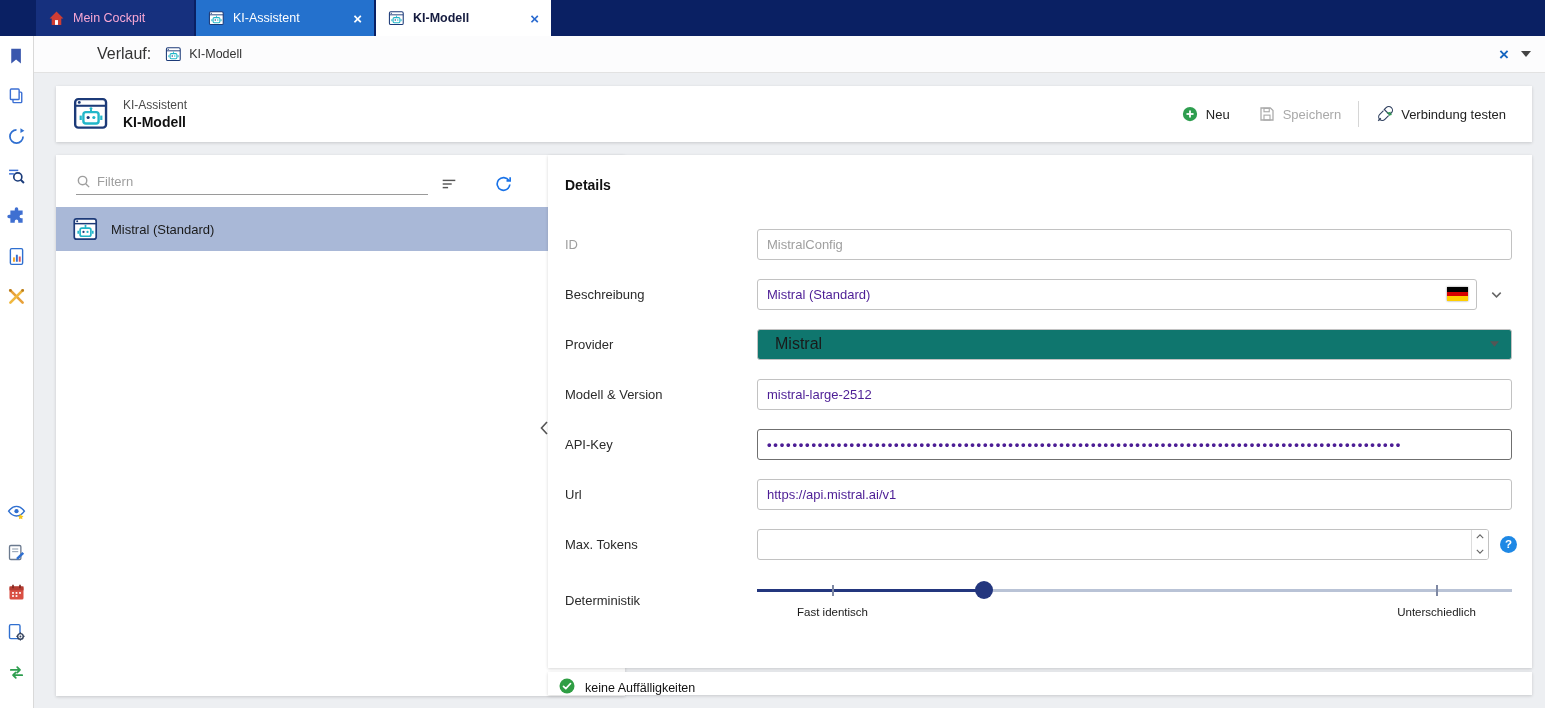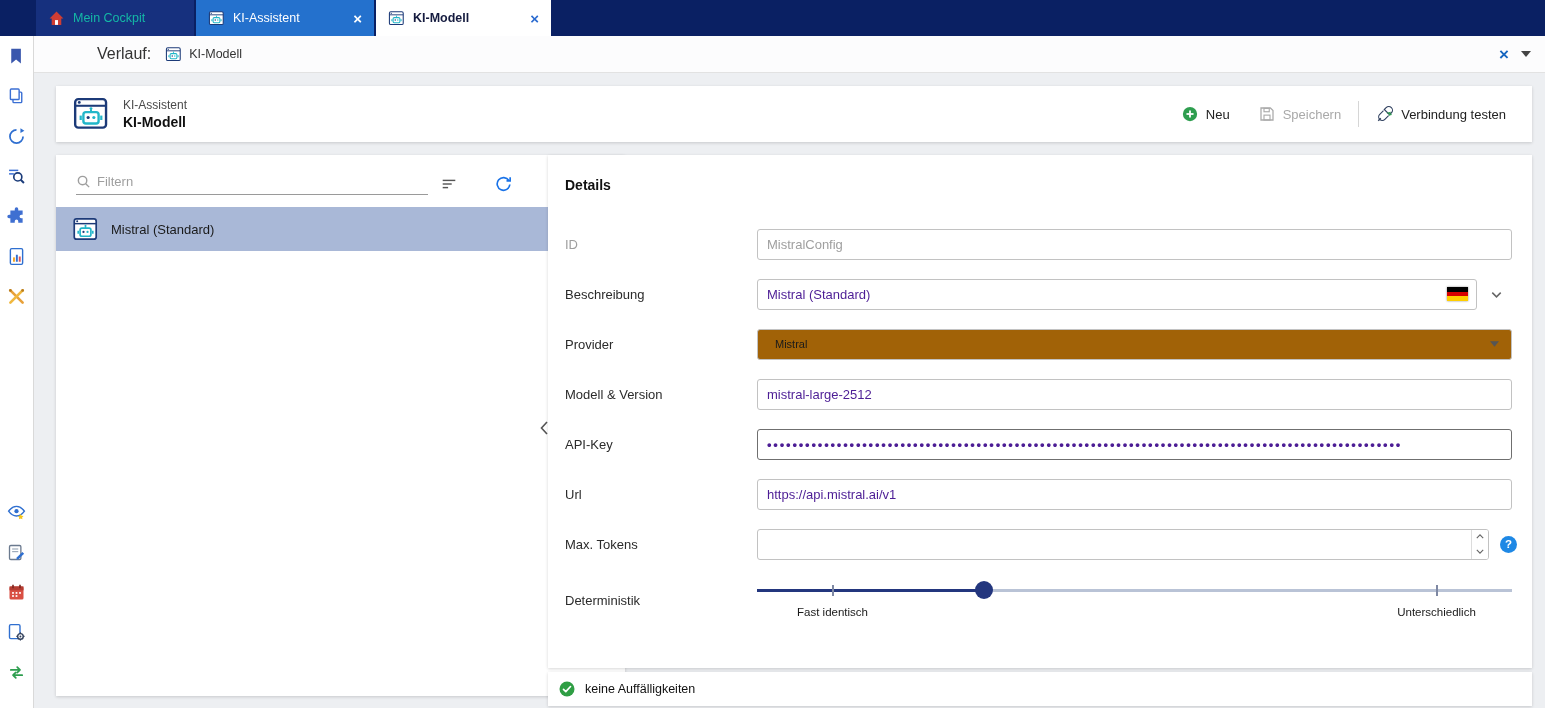--- a/index.html
+++ b/index.html
@@ -3,21 +3,21 @@
 <meta charset="utf-8">
 <style>
   * { margin:0; padding:0; box-sizing:border-box; }
   html,body { width:1545px; height:708px; overflow:hidden; }
   body { font-family:"Liberation Sans", sans-serif; background:#edeff2; }
   .page { position:relative; width:1545px; height:708px; background:#edeff2; overflow:hidden; }
 
   
   .tabbar { position:absolute; left:0; top:0; width:100%; height:36px; background:#0a2063; display:flex; align-items:stretch; padding-left:36px; }
   .tab { display:flex; align-items:center; gap:8px; padding:0 12px; font-size:12.5px; margin-right:2px; cursor:pointer; }
-  .tab-1 { width:158px; background:#16307e; color:#14b8a6; }
+  .tab-1 { width:158px; background:#16307e; color:#f9a8d4; }
   .tab-2 { width:178px; background:#2471cd; color:#ffffff; }
   .tab-3 { width:175px; background:#ffffff; color:#151b3f; font-weight:600; }
   .tab-close { margin-left:auto; font-size:15px; font-weight:bold; line-height:1; cursor:pointer; }
   .tab-2 .tab-close { color:#ffffff; }
   .tab-3 .tab-close { color:#2b6bd0; }
   .icon16 { width:17px; height:17px; flex-shrink:0; }
 
   
   .history-bar { position:absolute; left:34px; top:36px; right:0; height:37px; background:#fcfcfd; border-bottom:1px solid #e2e2e2; display:flex; align-items:center; padding:0 14px 0 18px; }
   .history-label { font-size:16px; color:#333; margin-right:14px;margin-left:45px; }
@@ -76,39 +76,39 @@
   .form-label.muted { color:#9e9e9e; }
   .form-control { flex:1; display:flex; align-items:center; position:relative; }
   .fld { height:31px; width:100%; border:1px solid #c2c2c2; border-radius:3px; background:#fff; font-size:13px; color:#4c1d95; padding:0 9px; font-family:inherit; outline:none; }
   .fld::placeholder { color:#9f9f9f; }
   .fld.masked { font-weight:bold; letter-spacing:1.8px; border-color:#6f6f6f; overflow:hidden; white-space:nowrap; }
   .field-wrap { position:relative; }
   .wrap-besch { width:720px; }
   .wrap-tokens { width:732px; }
   .german-flag { position:absolute; right:9px; top:50%; transform:translateY(-50%); width:21px; height:14px; background:linear-gradient(to bottom,#000 0 33.3%,#d60000 33.3% 66.6%,#ffce00 66.6% 100%); box-shadow:0 0 2px rgba(0,0,0,.45); }
   .chev-btn { margin-left:12px; cursor:pointer; display:flex; }
-  .select { height:31px; width:100%; border:1px solid #c2c2c2; border-radius:3px; background:#a16207; display:flex; align-items:center; padding:0 12px 0 17px; font-size:11px; color:#1a1a1a; cursor:pointer; }
+  .select { height:31px; width:100%; border:1px solid #c2c2c2; border-radius:3px; background:#0f766e; display:flex; align-items:center; padding:0 12px 0 17px; font-size:16px; color:#1a1a1a; cursor:pointer; }
   .select-arrow { margin-left:auto; display:flex; }
   .spinner { position:absolute; right:1px; top:1px; bottom:1px; width:17px; border-left:1px solid #dcdcdc; display:flex; flex-direction:column; background:#fff; border-radius:0 2px 2px 0; }
   .spin-up,.spin-down { flex:1; display:flex; align-items:center; justify-content:center; cursor:pointer; }
   .help-icon { width:17px; height:17px; border-radius:50%; background:#1e88e5; color:#fff; font-size:11.5px; font-weight:bold; display:flex; align-items:center; justify-content:center; margin-left:11px; flex-shrink:0; cursor:pointer; }
 
   
   .slider-block { flex:1; }
   .slider { position:relative; width:100%; height:20px; cursor:pointer; }
   .slider-track { position:absolute; left:0; right:0; top:9px; height:3px; background:#b9c3d6; }
   .slider-fill { position:absolute; left:0; top:9px; height:3px; background:#23367e; }
   .slider-tick { position:absolute; top:5px; width:2px; height:11px; background:#7e88a3; transform:translateX(-1px); }
   .slider-thumb { position:absolute; top:1px; width:18px; height:18px; border-radius:50%; background:#23367e; transform:translateX(-9px); cursor:grab; }
   .slider-labels { position:relative; height:15px; margin-top:6px; font-size:11.5px; color:#1a1a1a; }
   .slider-label-min { position:absolute; left:10%; transform:translateX(-50%); white-space:nowrap; }
   .slider-label-max { position:absolute; left:90%; transform:translateX(-50%); white-space:nowrap; }
 
   
-  .footer-bar { left:548px; top:672px; width:984px; height:34px; display:flex; align-items:center; padding-left:10px; gap:9px; }
+  .footer-bar { left:548px; top:672px; width:984px; height:23px; display:flex; align-items:flex-end; padding-left:10px; gap:9px; }
   .footer-bar svg { width:18px; height:18px; }
   .footer-text { font-size:12.5px; color:#111; }
 </style>
 </head>
 <body>
 
 <svg width="0" height="0" style="position:absolute">
   <defs>
     <symbol id="sym-robot" viewBox="0 0 24 24">
       <rect x="2" y="2.6" width="19.5" height="18" rx="2" fill="#fff" stroke="#1c3a78" stroke-width="1.5"></rect>

